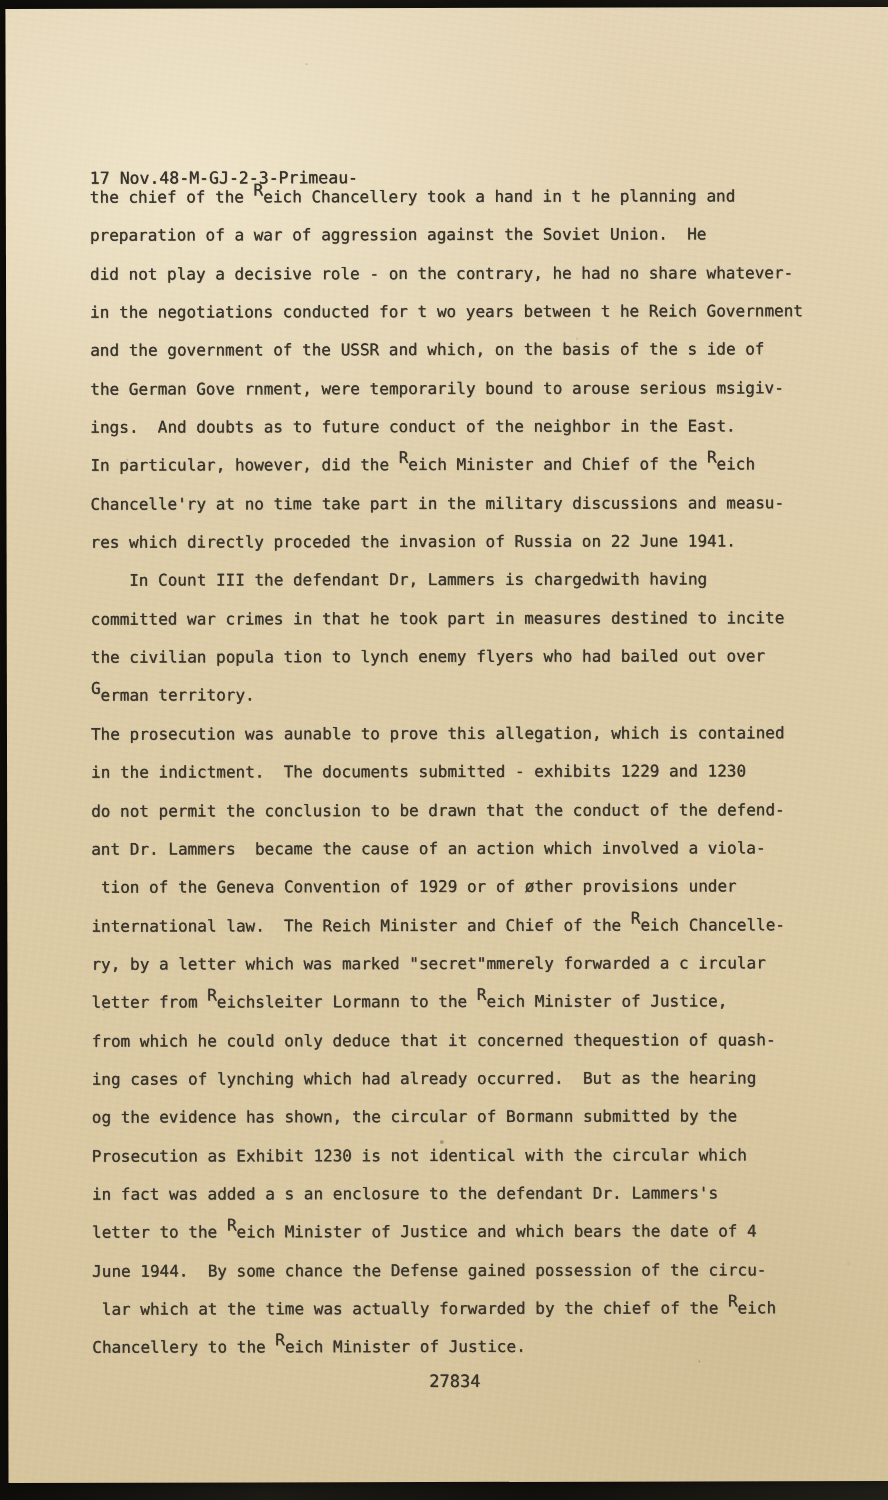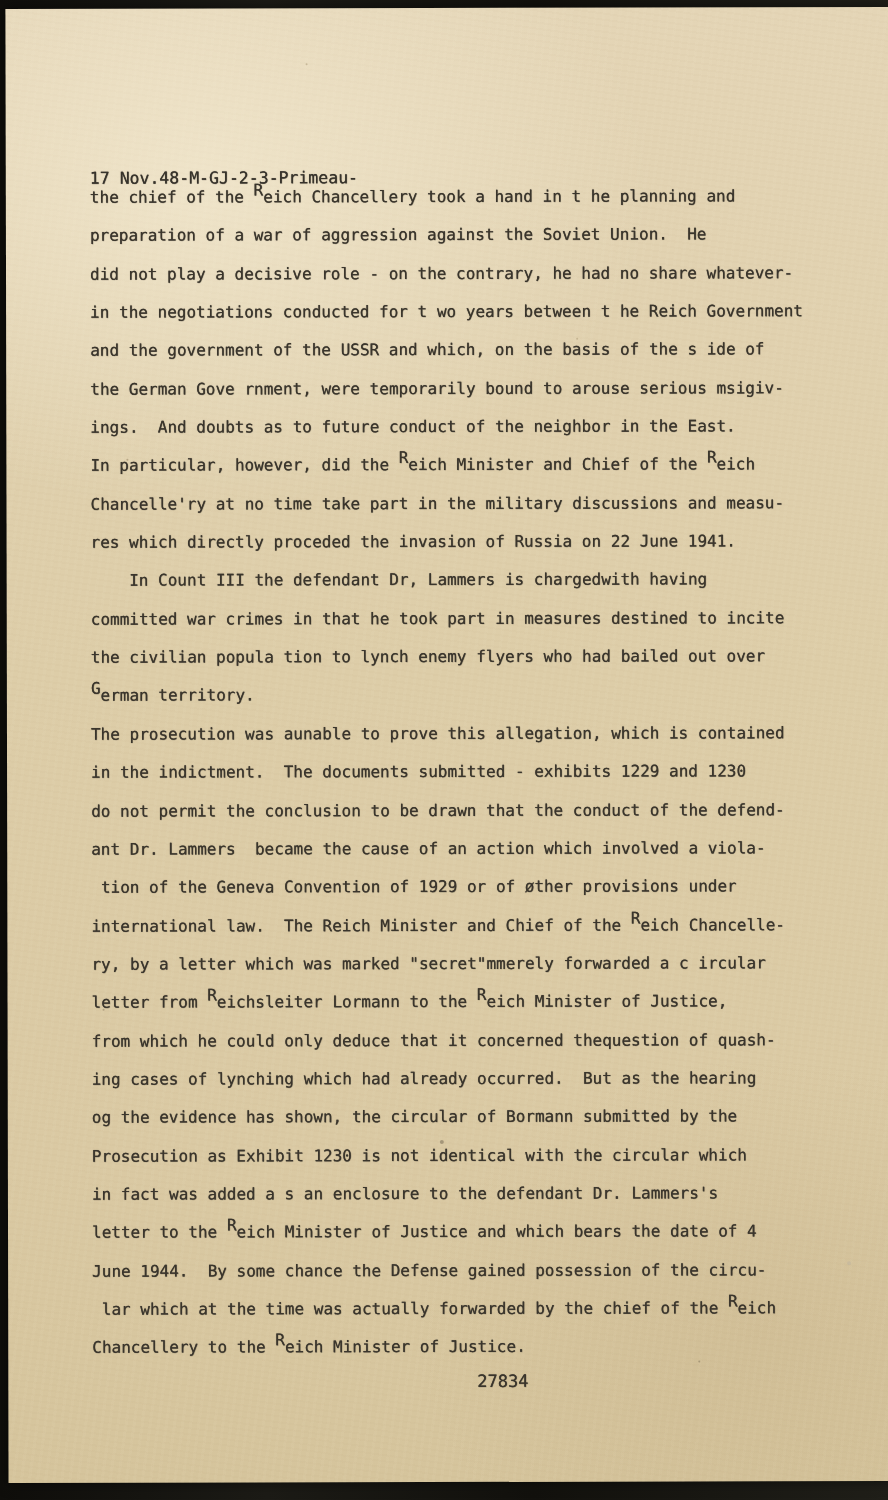--- a/index.html
+++ b/index.html
@@ -61,21 +61,20 @@
     white-space: pre;
   }
   .raised { position: relative; top: -7px; }
   .page-number {
     position: absolute;
     left: 421px; top: 1363px;
     font-size: 17px;
     color: #3a352c;
     white-space: pre;
     text-shadow: 0 0 0.7px rgba(58,53,44,0.85), 0.5px 0.4px 0.6px rgba(58,53,44,0.28);
-    margin-left: 48px;
   }
 </style>
 </head>
 <body>
 
 <div class="scan">
   <div class="paper">
     <div class="specks"></div>
 
     <div class="header">

